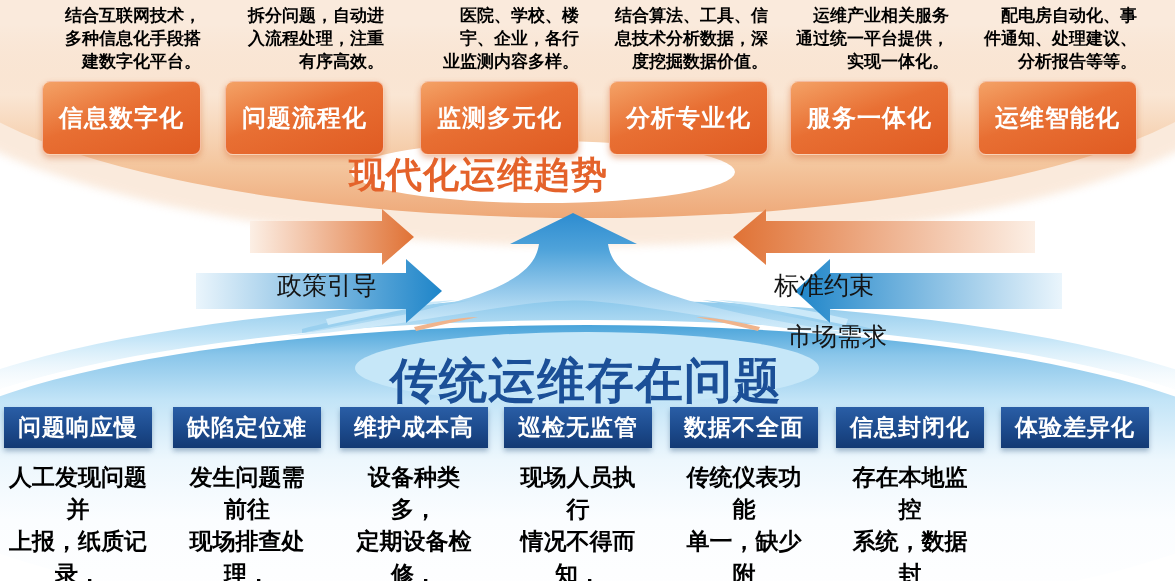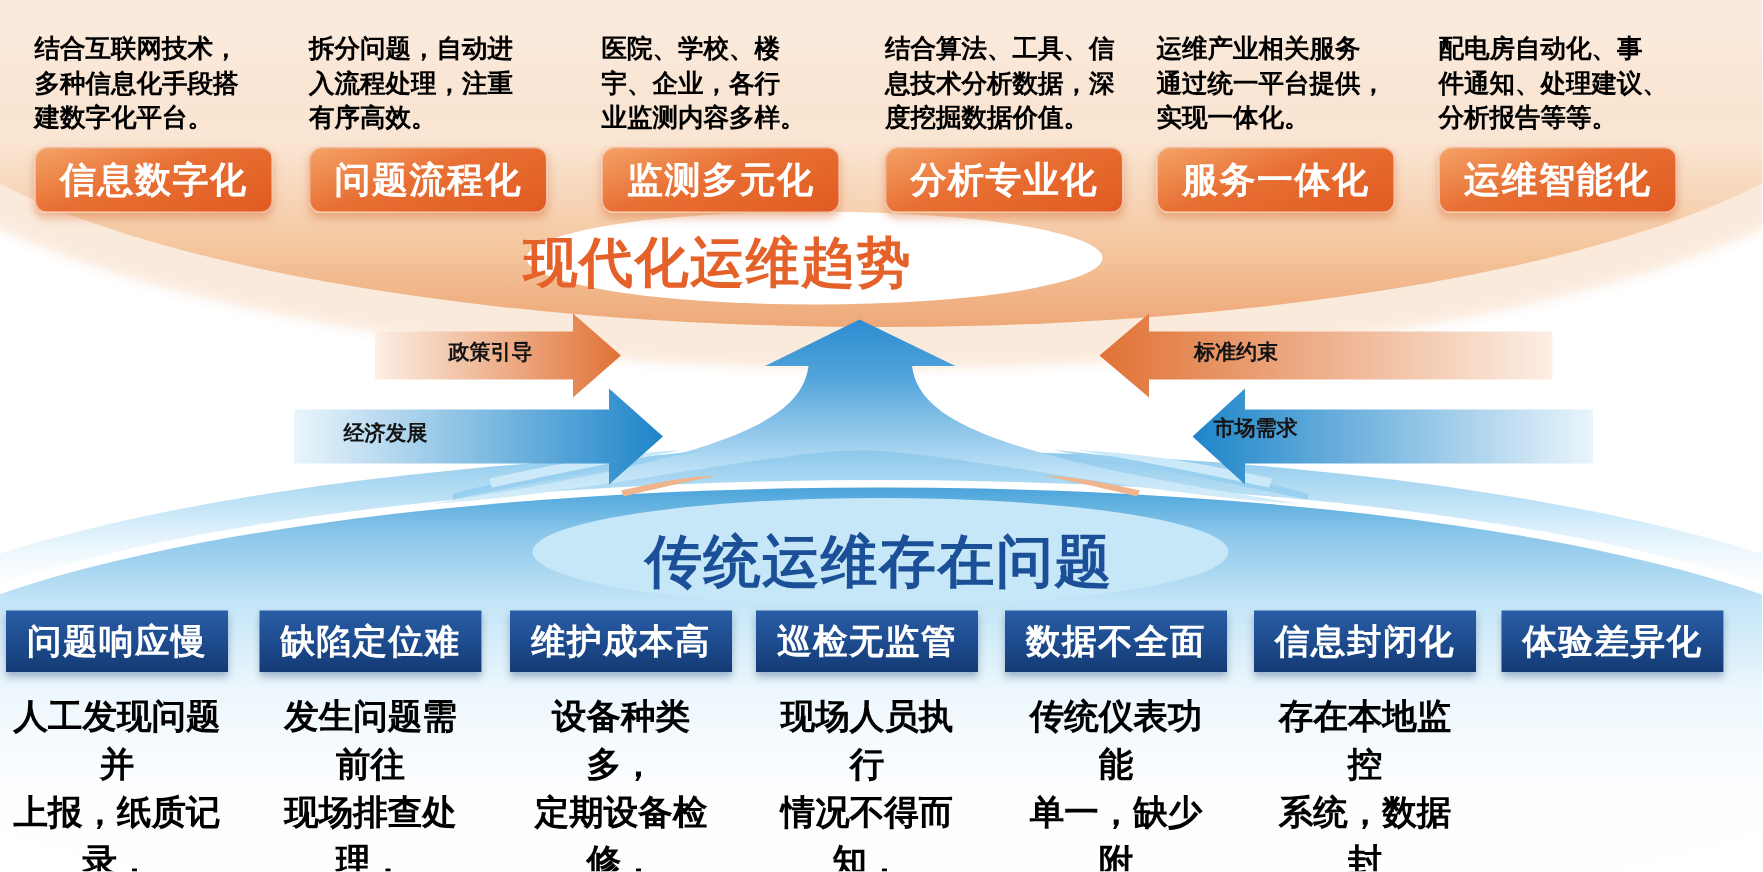--- a/index.html
+++ b/index.html
@@ -1,38 +1,38 @@
 <!DOCTYPE html>
 <html><head>
 <meta charset="utf-8">
 <style>
   html,body{margin:0;padding:0;background:#fff;}
   body{width:1175px;height:581px;overflow:hidden;font-family:"Liberation Sans","DejaVu Sans",sans-serif;}
   .canvas{position:relative;width:1175px;height:581px;background:#fff;overflow:hidden;}
   .bg{position:absolute;left:0;top:0;width:1175px;height:581px;}
 
   
-  .tcol{position:absolute;top:21px;width:200px;text-align:left;margin-left:22px;}
+  .tcol{position:absolute;top:4px;width:200px;text-align:right;}
   .tdesc{margin:0;font-size:17px;font-weight:700;line-height:1.36;color:#000;white-space:pre-line;}
-  .badge-o{display:inline-block;margin-top:8px;padding:5px 16px;font-size:24px;font-weight:700;
+  .badge-o{display:inline-block;margin-top:8px;padding:20px 16px;font-size:24px;font-weight:700;
     letter-spacing:1px;color:#fff;border-radius:8px;
     background:linear-gradient(160deg,#F4A266 0%,#E86F33 45%,#E05B22 100%);
     border:1px solid rgba(255,255,255,.55);
     box-shadow:0 3px 6px rgba(214,108,50,.45);}
 
   
   .title-modern{position:absolute;left:349px;top:151px;width:400px;
     font-size:36px;font-weight:700;color:#E4622A;letter-spacing:1px;}
   .title-trad{position:absolute;left:386px;top:349px;width:400px;text-align:center;
-    font-size:38px;font-weight:700;color:#1B4F97;letter-spacing:1px;}
+    font-size:48px;font-weight:700;color:#1B4F97;letter-spacing:1px;}
   .center-label{position:absolute;left:435px;top:249px;width:260px;text-align:center;
     font-size:26px;font-weight:700;color:#111;}
 
   
-  .alabel{position:absolute;width:130px;text-align:center;font-size:14px;font-weight:700;color:#141414;}
+  .alabel{position:absolute;width:130px;text-align:center;font-size:25px;font-weight:400;color:#141414;margin-top:43px;}
   .al-policy{left:262px;top:226px;}
   .al-economy{left:192px;top:280px;}
   .al-standard{left:759px;top:226px;}
   .al-market{left:772px;top:277px;}
 
   
   .bcol{position:absolute;top:407px;width:170px;text-align:center;}
   .badge-b{display:inline-block;padding:5px 14px;font-size:23px;font-weight:700;letter-spacing:1px;
     color:#fff;border-radius:0;
     background:linear-gradient(180deg,#2A5EA6 0%,#1C4A8C 55%,#143A74 100%);
@@ -156,21 +156,20 @@
     <p class="tdesc">配电房自动化、事
 件通知、处理建议、
 分析报告等等。</p>
     <div class="badge-o">运维智能化</div>
   </div>
 
   <div class="title-modern">现代化运维趋势</div>
   <div class="title-trad">传统运维存在问题</div>
 
   <div class="alabel al-policy">政策引导</div>
-  <div class="alabel al-economy">经济发展</div>
   <div class="alabel al-standard">标准约束</div>
   <div class="alabel al-market">市场需求</div>
 
   <div class="bcol" style="left:-7px">
     <div class="badge-b">问题响应慢</div>
     <p class="bdesc" style="width:140px">人工发现问题并
 上报，纸质记录，
 反馈时间长。</p>
   </div>
   <div class="bcol" style="left:162px">

